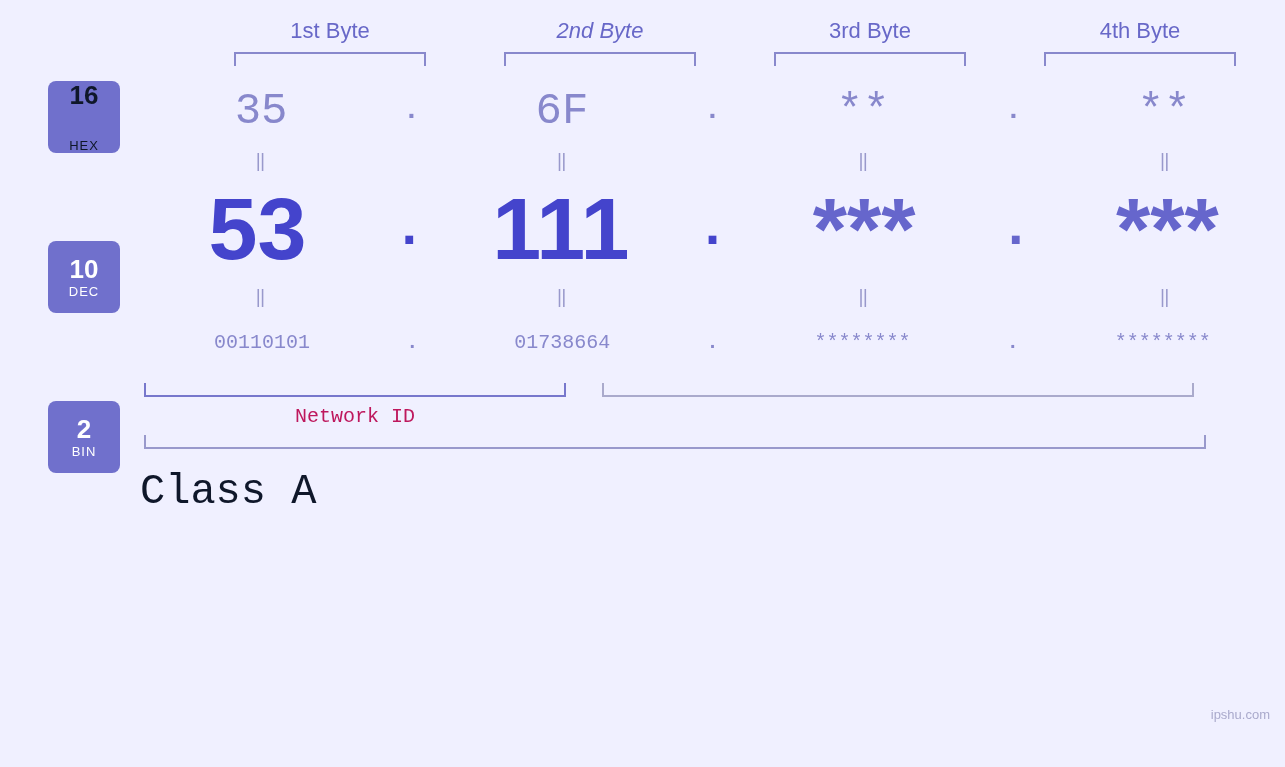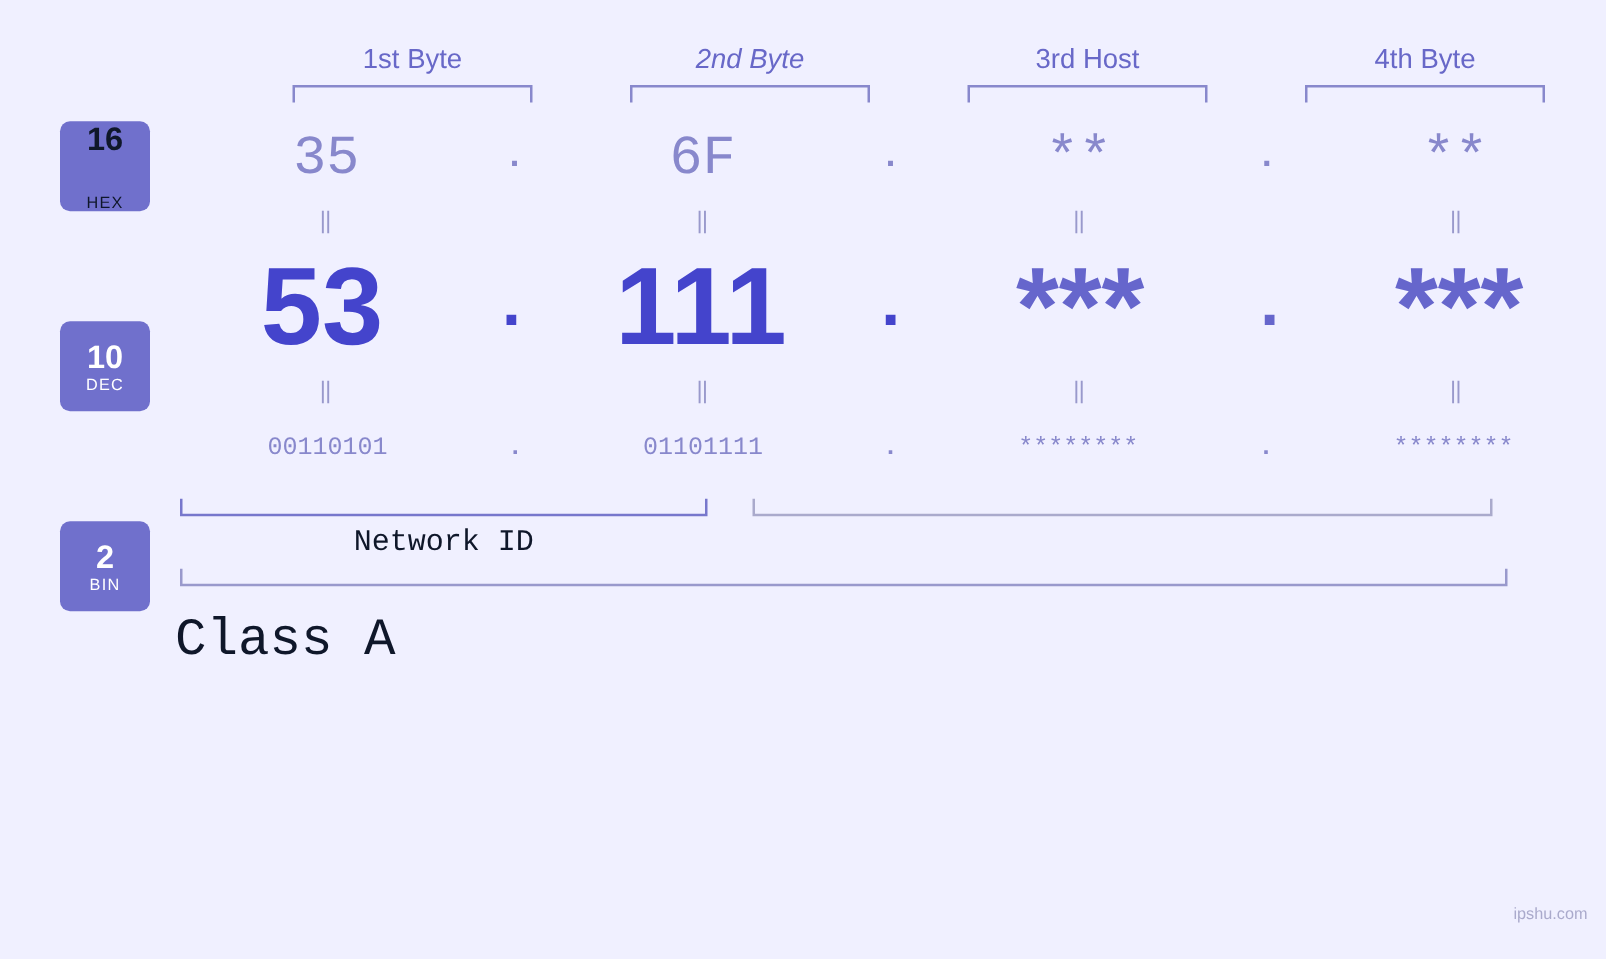--- a/index.html
+++ b/index.html
@@ -17,33 +17,32 @@
     .bracket-svg {
       display: block;
     }
 
     
     .full-layout {
       width: 1285px;
       height: 734px;
       position: relative;
       background: #f0f0ff;
-      margin-top: 16px;
     }
 
   </style>
 </head>
 <body>
 
 <div class="full-layout">
 
   <div style="display:flex; padding-top:18px; margin-left:195px; width:1080px; justify-content:space-around;">
     <div style="width:220px; text-align:center; color:#6868c8; font-size:22px; font-family:Arial,sans-serif;">1st Byte</div>
     <div style="width:220px; text-align:center; color:#6868c8; font-size:22px; font-family:Arial,sans-serif;font-style:italic;">2nd Byte</div>
-    <div style="width:220px; text-align:center; color:#6868c8; font-size:22px; font-family:Arial,sans-serif;">3rd Host</div>
+    <div style="width:220px; text-align:center; color:#6868c8; font-size:22px; font-family:Arial,sans-serif;">3rd Byte</div>
     <div style="width:220px; text-align:center; color:#6868c8; font-size:22px; font-family:Arial,sans-serif;">4th Byte</div>
   </div>
 
   <div style="margin-left:195px; width:1080px; display:flex; justify-content:space-around; margin-top:4px;">
     <svg width="200" height="20" class="bracket-svg">
       <path d="M5,18 L5,5 L195,5 L195,18" stroke="#8888cc" stroke-width="2" fill="none"></path>
     </svg>
     <svg width="200" height="20" class="bracket-svg">
       <path d="M5,18 L5,5 L195,5 L195,18" stroke="#8888cc" stroke-width="2" fill="none"></path>
     </svg>
@@ -113,34 +112,34 @@
         <div style="width:200px; text-align:center; color:#9999cc; font-size:18px;">‖</div>
         <div style="width:20px;"></div>
         <div style="width:200px; text-align:center; color:#9999cc; font-size:18px;">‖</div>
         <div style="width:20px;"></div>
         <div style="width:200px; text-align:center; color:#9999cc; font-size:18px;">‖</div>
       </div>
 
       <div style="display:flex; align-items:center; justify-content:space-around; width:100%; height:65px;">
         <div style="width:200px; text-align:center; color:#8888cc; font-size:20px; font-family:'Courier New',monospace;">00110101</div>
         <div style="color:#8888cc; font-size:20px; font-weight:bold;">.</div>
-        <div style="width:200px; text-align:center; color:#8888cc; font-size:20px; font-family:'Courier New',monospace;">01101111</div>
+        <div style="width:200px; text-align:center; color:#8888cc; font-size:20px; font-family:'Courier New',monospace;">01738664</div>
         <div style="color:#8888cc; font-size:20px; font-weight:bold;">.</div>
         <div style="width:200px; text-align:center; color:#8888cc; font-size:20px; font-family:'Courier New',monospace;">********</div>
         <div style="color:#8888cc; font-size:20px; font-weight:bold;">.</div>
         <div style="width:200px; text-align:center; color:#8888cc; font-size:20px; font-family:'Courier New',monospace;">********</div>
       </div>
 
       <div style="display:flex; width:100%; margin-top:6px;">
 
         <div style="display:flex; flex-direction:column; align-items:center;">
           <svg width="430" height="20">
             <path d="M5,2 L5,15 L425,15 L425,2" stroke="#7777cc" stroke-width="2" fill="none"></path>
           </svg>
-          <div style="color:#0f172a; font-size:24px; font-family:'Courier New',monospace; margin-top:4px; text-align:center; width:430px;">Network ID</div>
+          <div style="color:#be185d; font-size:20px; font-family:'Courier New',monospace; margin-top:4px; text-align:center; width:430px;">Network ID</div>
         </div>
 
         <div style="width:28px;"></div>
 
         <div style="display:flex; flex-direction:column; align-items:center;">
           <svg width="600" height="20">
             <path d="M5,2 L5,15 L595,15 L595,2" stroke="#aaaacc" stroke-width="2" fill="none"></path>
           </svg>
         </div>
       </div>

